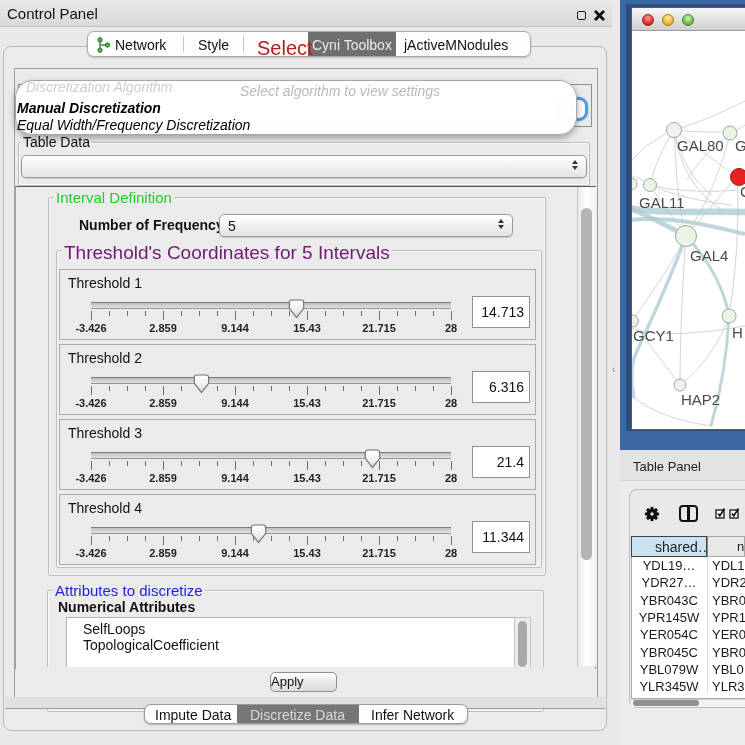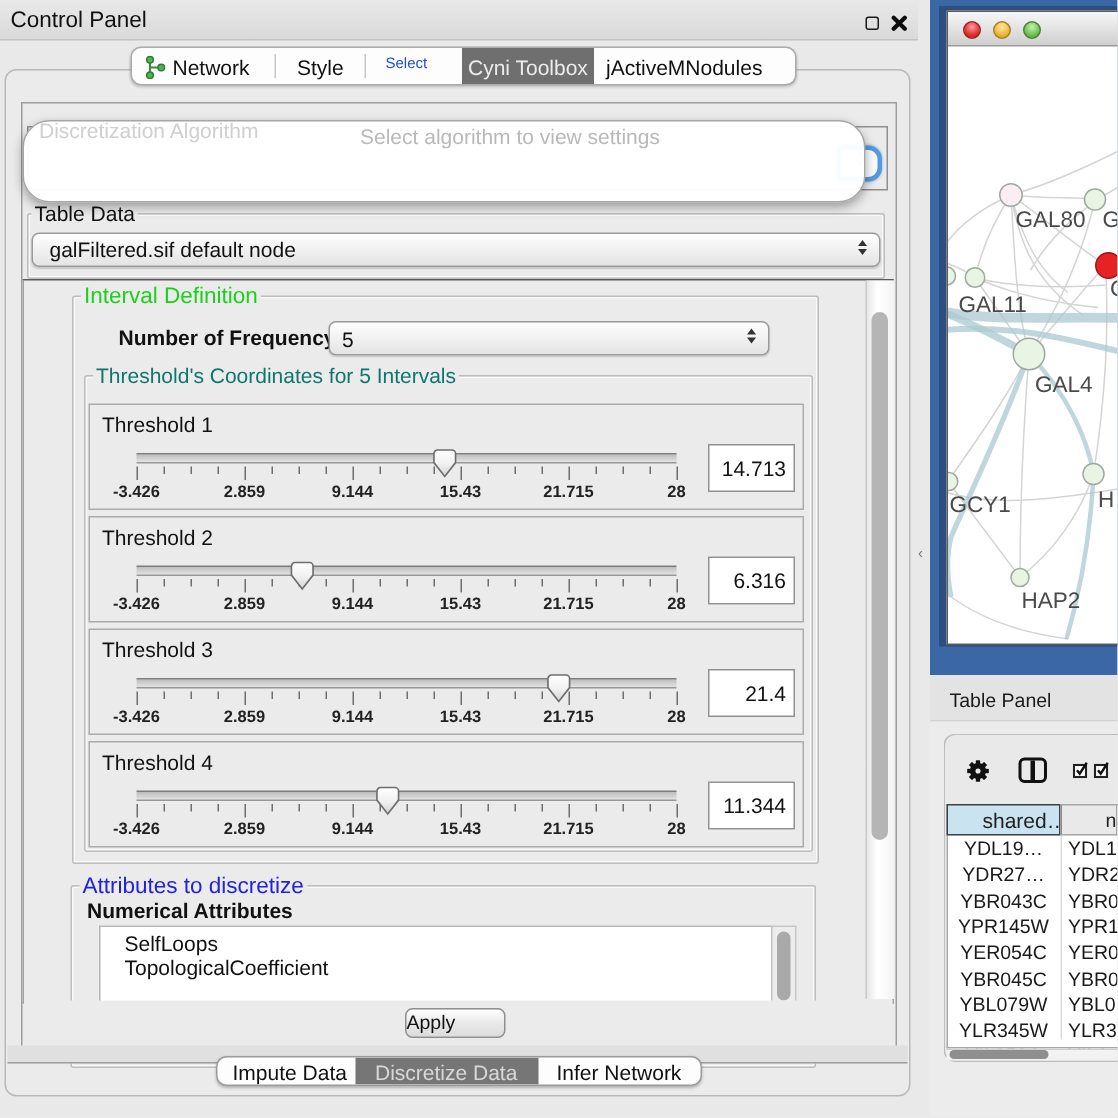--- a/index.html
+++ b/index.html
@@ -43,38 +43,37 @@
 
   <svg class="abs" style="left:8px;top:5px;" width="16" height="16" viewBox="0 0 16 16">
     <line x1="4" y1="3" x2="4" y2="13" stroke="#3c8c3c" stroke-width="1.4"></line>
     <line x1="4" y1="8" x2="11" y2="8" stroke="#3c8c3c" stroke-width="1.4"></line>
     <circle cx="4" cy="2.8" r="2.2" fill="#52b152" stroke="#2f7d2f"></circle>
     <circle cx="4" cy="13.2" r="2.2" fill="#52b152" stroke="#2f7d2f"></circle>
     <circle cx="11.5" cy="8" r="2.2" fill="#52b152" stroke="#2f7d2f"></circle>
   </svg>
   <div class="abs" style="left:27px;top:5px;font-size:14px;color:#111;">Network</div>
   <div class="abs" style="left:110px;top:5px;font-size:14px;color:#111;">Style</div>
-  <div class="abs" style="left:169px;top:5px;font-size:10px;color:#1d4ed8;">Select</div>
+  <div class="abs" style="left:169px;top:5px;font-size:20px;color:#b91c1c;">Select</div>
   <div class="abs" style="left:224px;top:5px;font-size:14px;color:#ececec;">Cyni Toolbox</div>
   <div class="abs" style="left:316px;top:5px;font-size:14px;color:#111;">jActiveMNodules</div>
 </div>
 
 <div class="abs" style="left:14px;top:68px;width:582px;height:638px;border:1px solid #9e9e9e;background:#ebebeb;"></div>
 
 <div class="abs" style="left:18px;top:84px;width:572px;height:41px;border:1px solid #8f8f8f;"></div>
 <div class="abs" style="left:558px;top:97px;width:24px;height:18px;border-radius:0 9px 9px 0;border:3px solid #559ade;background:#fafcff;box-shadow:0 0 2px #88b6e8;"></div>
 <div class="arr abs" style="left:570px;top:101px;">
     <div class="up" style="border-bottom-width:4px;border-left-width:3.5px;border-right-width:3.5px;margin-bottom:2px;border-bottom-color:#9a9a9a;"></div>
     <div class="dn" style="border-top-width:4px;border-left-width:3.5px;border-right-width:3.5px;border-top-color:#9a9a9a;"></div>
   </div>
 
 <div class="grp" style="left:18px;top:142px;width:570px;height:42px;"></div>
 <div class="grplbl" style="left:21px;top:134px;color:#111;">Table Data</div>
 <div class="combo" style="left:21px;top:155px;width:564px;height:21px;">
-  <div class="txt" style="left:11px;top:2px;">galFiltered.sif default node</div>
   <div class="arr" style="top:4px;">
       <div class="up" style="border-bottom-width:4px;border-left-width:3.5px;border-right-width:3.5px;margin-bottom:2px;"></div>
       <div class="dn" style="border-top-width:4px;border-left-width:3.5px;border-right-width:3.5px;"></div>
     </div>
 </div>
 
 <div class="abs" style="left:15px;top:186px;width:579px;height:481px;border-top:1px solid #5a5a5a;border-left:1px solid #a2a2a2;border-right:1px solid #a2a2a2;border-bottom:1px solid #a2a2a2;background:#ebebeb;"></div>
 
 <div class="abs" style="left:577px;top:187px;width:18px;height:479px;background:linear-gradient(90deg,#e8e8e8,#ffffff 40%,#f3f3f3);border-left:1px solid #c9c9c9;"></div>
 <div class="abs" style="left:581px;top:208px;width:11px;height:352px;background:#b5b5b5;border-radius:6px;"></div>
@@ -85,21 +84,21 @@
 <div class="abs" style="left:79px;top:217px;font-size:14px;font-weight:bold;color:#111;">Number of Frequency</div>
 <div class="combo" style="left:219px;top:214px;width:292px;height:21px;">
   <div class="txt">5</div>
   <div class="arr" style="top:4px;">
       <div class="up" style="border-bottom-width:4px;border-left-width:3.5px;border-right-width:3.5px;margin-bottom:2px;"></div>
       <div class="dn" style="border-top-width:4px;border-left-width:3.5px;border-right-width:3.5px;"></div>
     </div>
 </div>
 
 <div class="grp" style="left:56px;top:250px;width:484px;height:316px;"></div>
-<div class="grplbl" style="left:62px;top:242px;color:#0f766e;font-size:14px;">Threshold's Coordinates for 5 Intervals</div>
+<div class="grplbl" style="left:62px;top:242px;color:#701a75;font-size:19px;">Threshold's Coordinates for 5 Intervals</div>
 
 <div id="thz">
     <div class="thpanel" style="top:269px;">
       <div class="thlbl">Threshold 1</div>
       <div class="track"></div>
       <div style="position:absolute;left:31px;top:41px;width:1px;height:9px;background:#6e6e6e;"></div>
       <div style="position:absolute;left:49px;top:41px;width:1px;height:5px;background:#6e6e6e;"></div>
       <div style="position:absolute;left:67px;top:41px;width:1px;height:5px;background:#6e6e6e;"></div>
       <div style="position:absolute;left:85px;top:41px;width:1px;height:5px;background:#6e6e6e;"></div>
       <div style="position:absolute;left:103px;top:41px;width:1px;height:9px;background:#6e6e6e;"></div>
@@ -281,23 +280,25 @@
 
 <div class="abs" style="left:270px;top:672px;width:65px;height:18px;background:linear-gradient(#ffffff,#e9e9e9 50%,#dcdcdc);border:1px solid #8f8f8f;border-radius:5px;font-size:13px;color:#111;line-height:17px;">Apply</div>
 
 <div class="abs" style="left:144px;top:704px;width:322px;height:18px;background:#fdfdfd;border:1px solid #9b9b9b;border-radius:7px;box-shadow:0 1px 2px rgba(0,0,0,.25);overflow:hidden;">
   <div class="abs" style="left:92px;top:0;width:122px;height:18px;background:#767676;"></div>
   <div class="abs" style="left:10px;top:2px;font-size:14px;color:#111;">Impute Data</div>
   <div class="abs" style="left:105px;top:2px;font-size:14px;color:#d8d8d8;">Discretize Data</div>
   <div class="abs" style="left:226px;top:2px;font-size:14px;color:#111;">Infer Network</div>
 </div>
 
-<div class="abs" style="left:15px;top:80px;width:560px;height:53px;background:rgba(255,255,255,.97);border:1px solid #a6a6a6;border-radius:18px;box-shadow:0 3px 7px rgba(0,0,0,.35);z-index:30;">
+<div class="abs" style="left:15px;top:80px;width:560px;height:53px;background:rgba(255,255,255,.97);border:1px solid #a6a6a6;border-radius:18px;box-shadow:0 3px 7px rgba(0,0,0,.35);z-index:30;font-style:italic;">
   <div class="abs" style="left:10px;top:-2px;font-size:14px;color:#cfcfcf;">Discretization Algorithm</div>
   <div class="abs" style="left:0;top:2px;width:100%;text-align:center;font-size:14px;color:#b9b9b9;padding-left:44px;">Select algorithm to view settings</div>
+  <div class="abs" style="left:1px;top:19px;font-size:14px;font-weight:bold;color:#000;">Manual Discretization</div>
+  <div class="abs" style="left:1px;top:36px;font-size:14px;color:#000;">Equal Width/Frequency Discretization</div>
 </div>
 
 <div class="abs" style="left:612px;top:364px;font-size:10px;color:#777;">‹</div>
 
 <div class="abs" style="left:620px;top:0;width:125px;height:450px;background:#3b67a4;"></div>
 
 <div class="abs" style="left:626px;top:4px;width:119px;height:427px;background:rgba(20,35,60,.35);"></div>
 
 <div class="abs" style="left:631px;top:7px;width:114px;height:421px;border:1px solid #5c5c5c;border-right:none;background:#fff;">
   <div class="abs" style="left:0;top:0;width:114px;height:22px;background:linear-gradient(#f7f7f7,#cfcfcf);border-bottom:1px solid #9a9a9a;"></div>

